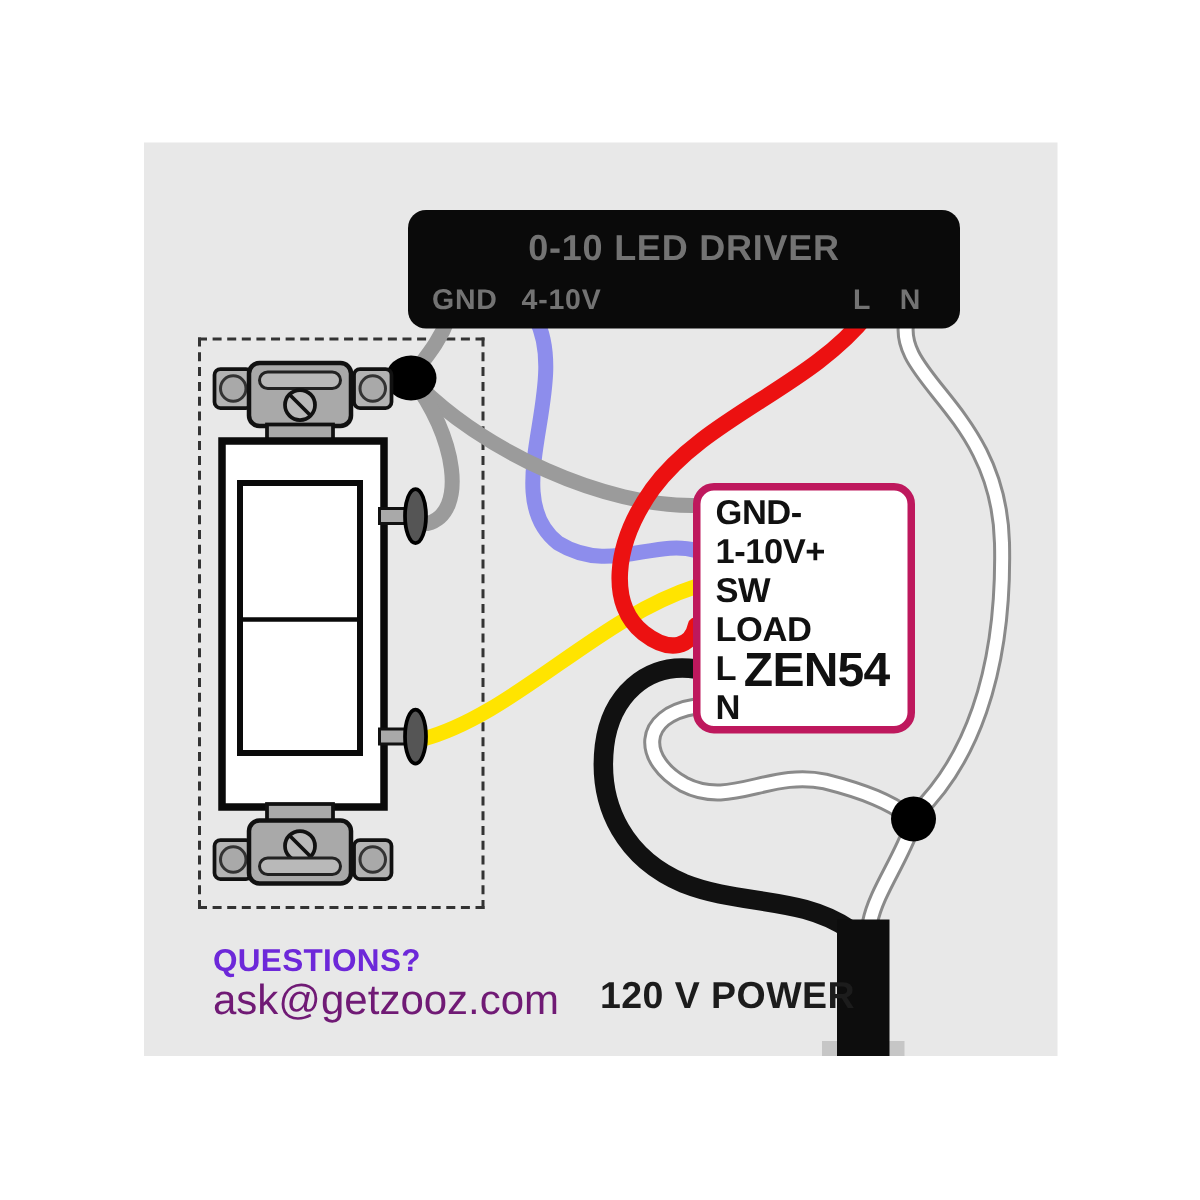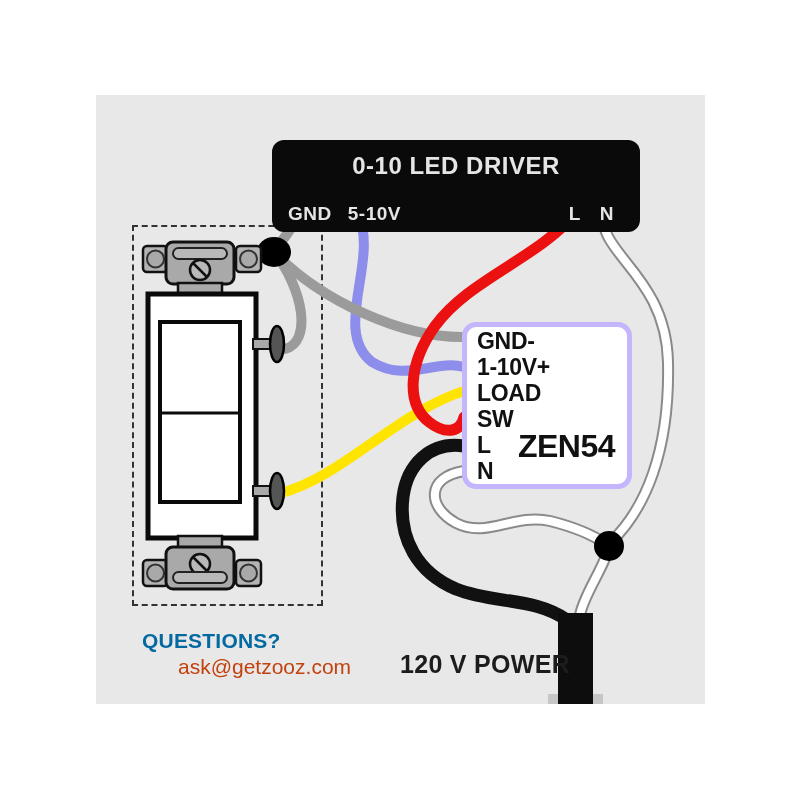--- a/index.html
+++ b/index.html
@@ -2,38 +2,38 @@
 <html><head>
 <meta charset="utf-8">
 <style>
   html,body{margin:0;padding:0;background:#ffffff;}
   .stage{position:relative;width:800px;height:800px;background:#ffffff;overflow:hidden;
          font-family:"Liberation Sans", sans-serif;}
   .canvas{position:absolute;left:96px;top:95px;width:609px;height:609px;background:#e8e8e8;}
   .dashed-box{position:absolute;left:132px;top:225px;width:187px;height:377px;
               border:2px dashed #333;}
   svg.wiring{position:absolute;left:0;top:0;width:800px;height:800px;pointer-events:none;}
-  .driver-box{position:absolute;left:272px;top:140px;width:368px;height:92px;
-              background:#0a0a0a;border-radius:12px;color:#e5e5e5;}
+  .driver-box{position:absolute;left:272px;top:140px;width:368px;height:79px;
+              background:#0a0a0a;border-radius:12px;color:#737373;}
   .driver-title{text-align:center;padding-top:13px;font-size:24px;font-weight:bold;
                 letter-spacing:.5px;line-height:26px;}
   .driver-row{position:absolute;left:0;right:0;bottom:7px;display:flex;
               justify-content:space-between;padding:0 26px 0 16px;font-size:19px;
               font-weight:bold;letter-spacing:.5px;}
   .driver-row .grp{display:flex;gap:16px;text-align:center;}
   .driver-row .grp.right{gap:19px;}
-  .zen-box{position:absolute;left:462px;top:322px;width:170px;height:167px;background:#fff;
-           border:5px solid #c4b5fd;border-radius:14px;box-sizing:border-box;color:#111;}
+  .zen-box{position:absolute;left:462px;top:322px;width:148px;height:167px;background:#fff;
+           border:5px solid #be185d;border-radius:14px;box-sizing:border-box;color:#111;}
   .zen-terms{padding:1px 0 0 10px;font-size:23px;font-weight:bold;line-height:26px;
              letter-spacing:-.3px;}
   .zen-model{position:absolute;right:12px;bottom:19px;font-size:32px;font-weight:bold;
              letter-spacing:-.5px;}
   .questions{position:absolute;left:142px;top:628px;line-height:26px;}
-  .questions .q-head{font-size:21px;font-weight:bold;color:#0369a1;letter-spacing:.2px;}
-  .questions .q-mail{font-size:21px;color:#c2410c;margin-left:36px;}
+  .questions .q-head{font-size:21px;font-weight:bold;color:#6d28d9;letter-spacing:.2px;}
+  .questions .q-mail{font-size:28px;color:#701a75;}
   .power-label{position:absolute;left:400px;top:650px;font-size:25px;font-weight:bold;
                color:#1c1c1c;letter-spacing:.3px;}
 </style>
 </head>
 <body>
 
 <div class="stage">
   <div class="canvas"></div>
 
   <div class="dashed-box"></div>
@@ -109,35 +109,35 @@
         <rect x="173" y="572" width="54" height="11" rx="5.5" stroke="#222" stroke-width="2" fill="#b9b9b9"></rect>
       </g>
     </g>
   </svg>
 
   <div class="driver-box">
     <div class="driver-title">0-10 LED DRIVER</div>
     <div class="driver-row">
       <span class="grp">
         <span>GND</span>
-        <span>5-10V</span>
+        <span>4-10V</span>
       </span>
       <span class="grp right">
         <span>L</span>
         <span>N</span>
       </span>
     </div>
   </div>
 
   <div class="zen-box">
     <div class="zen-terms">
       <div>GND-</div>
       <div>1-10V+</div>
+      <div>SW</div>
       <div>LOAD</div>
-      <div>SW</div>
       <div>L</div>
       <div>N</div>
     </div>
     <div class="zen-model">ZEN54</div>
   </div>
 
   <div class="questions">
     <div class="q-head">QUESTIONS?</div>
     <div class="q-mail">ask@getzooz.com</div>
   </div>

